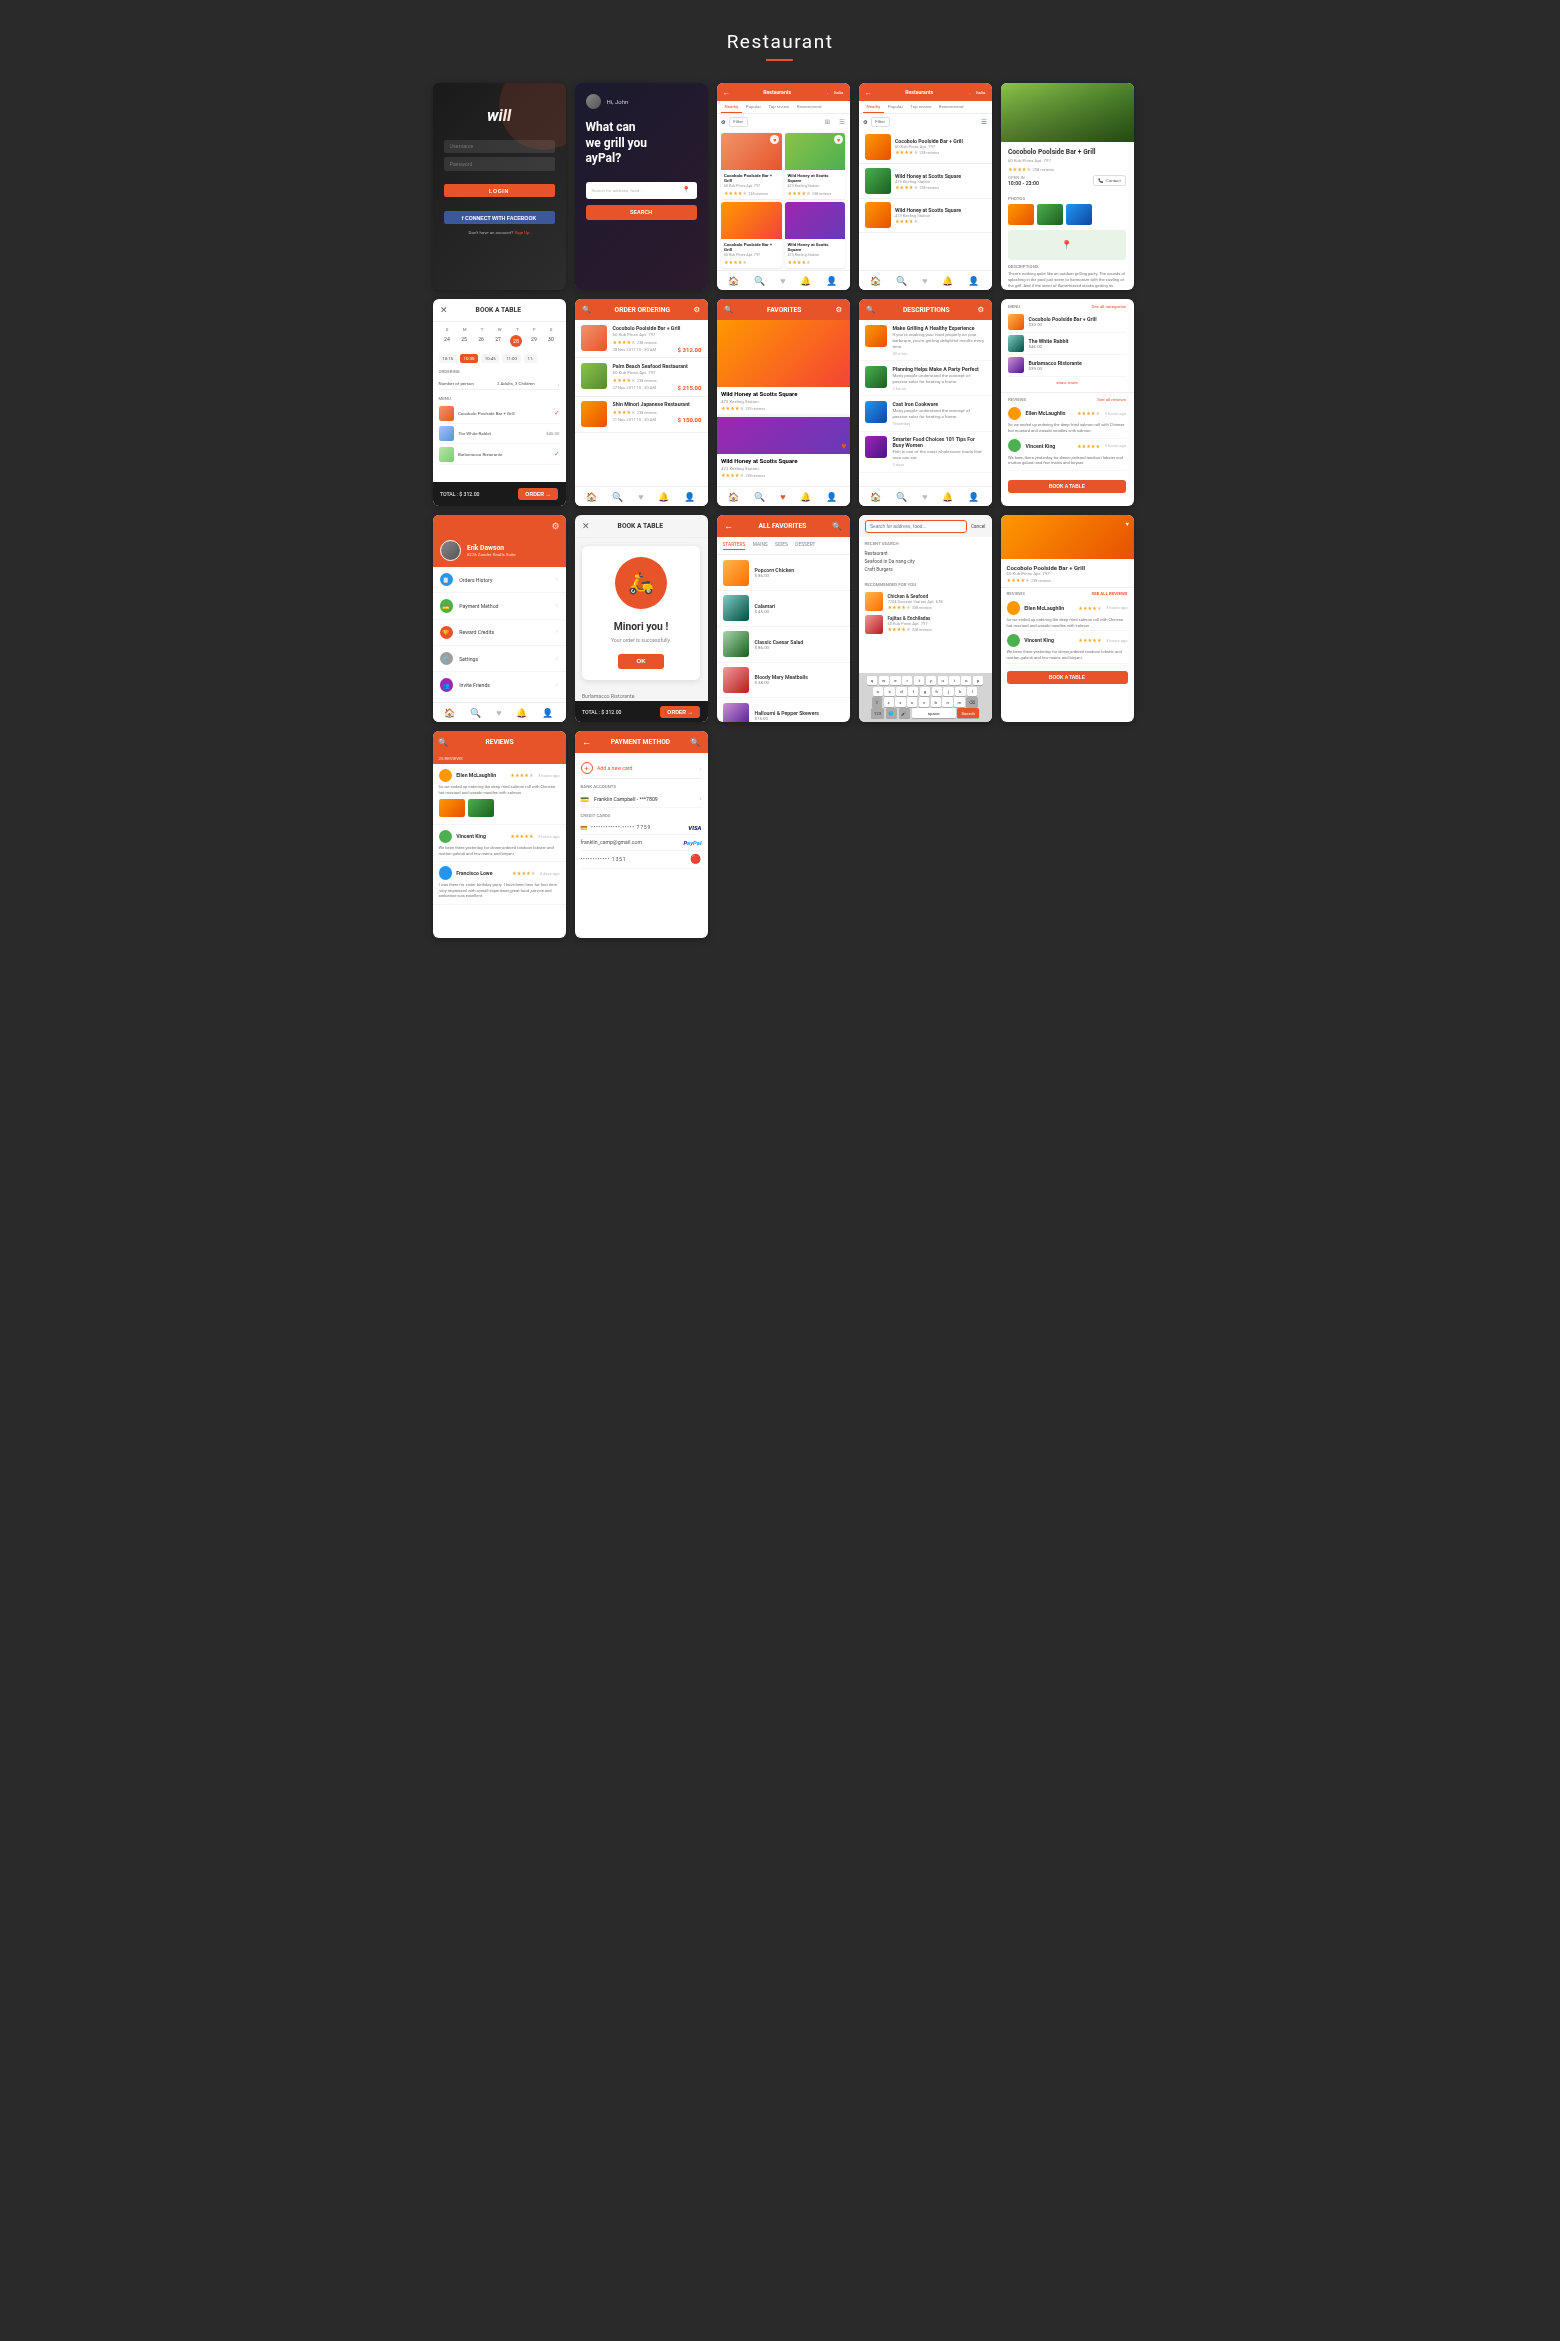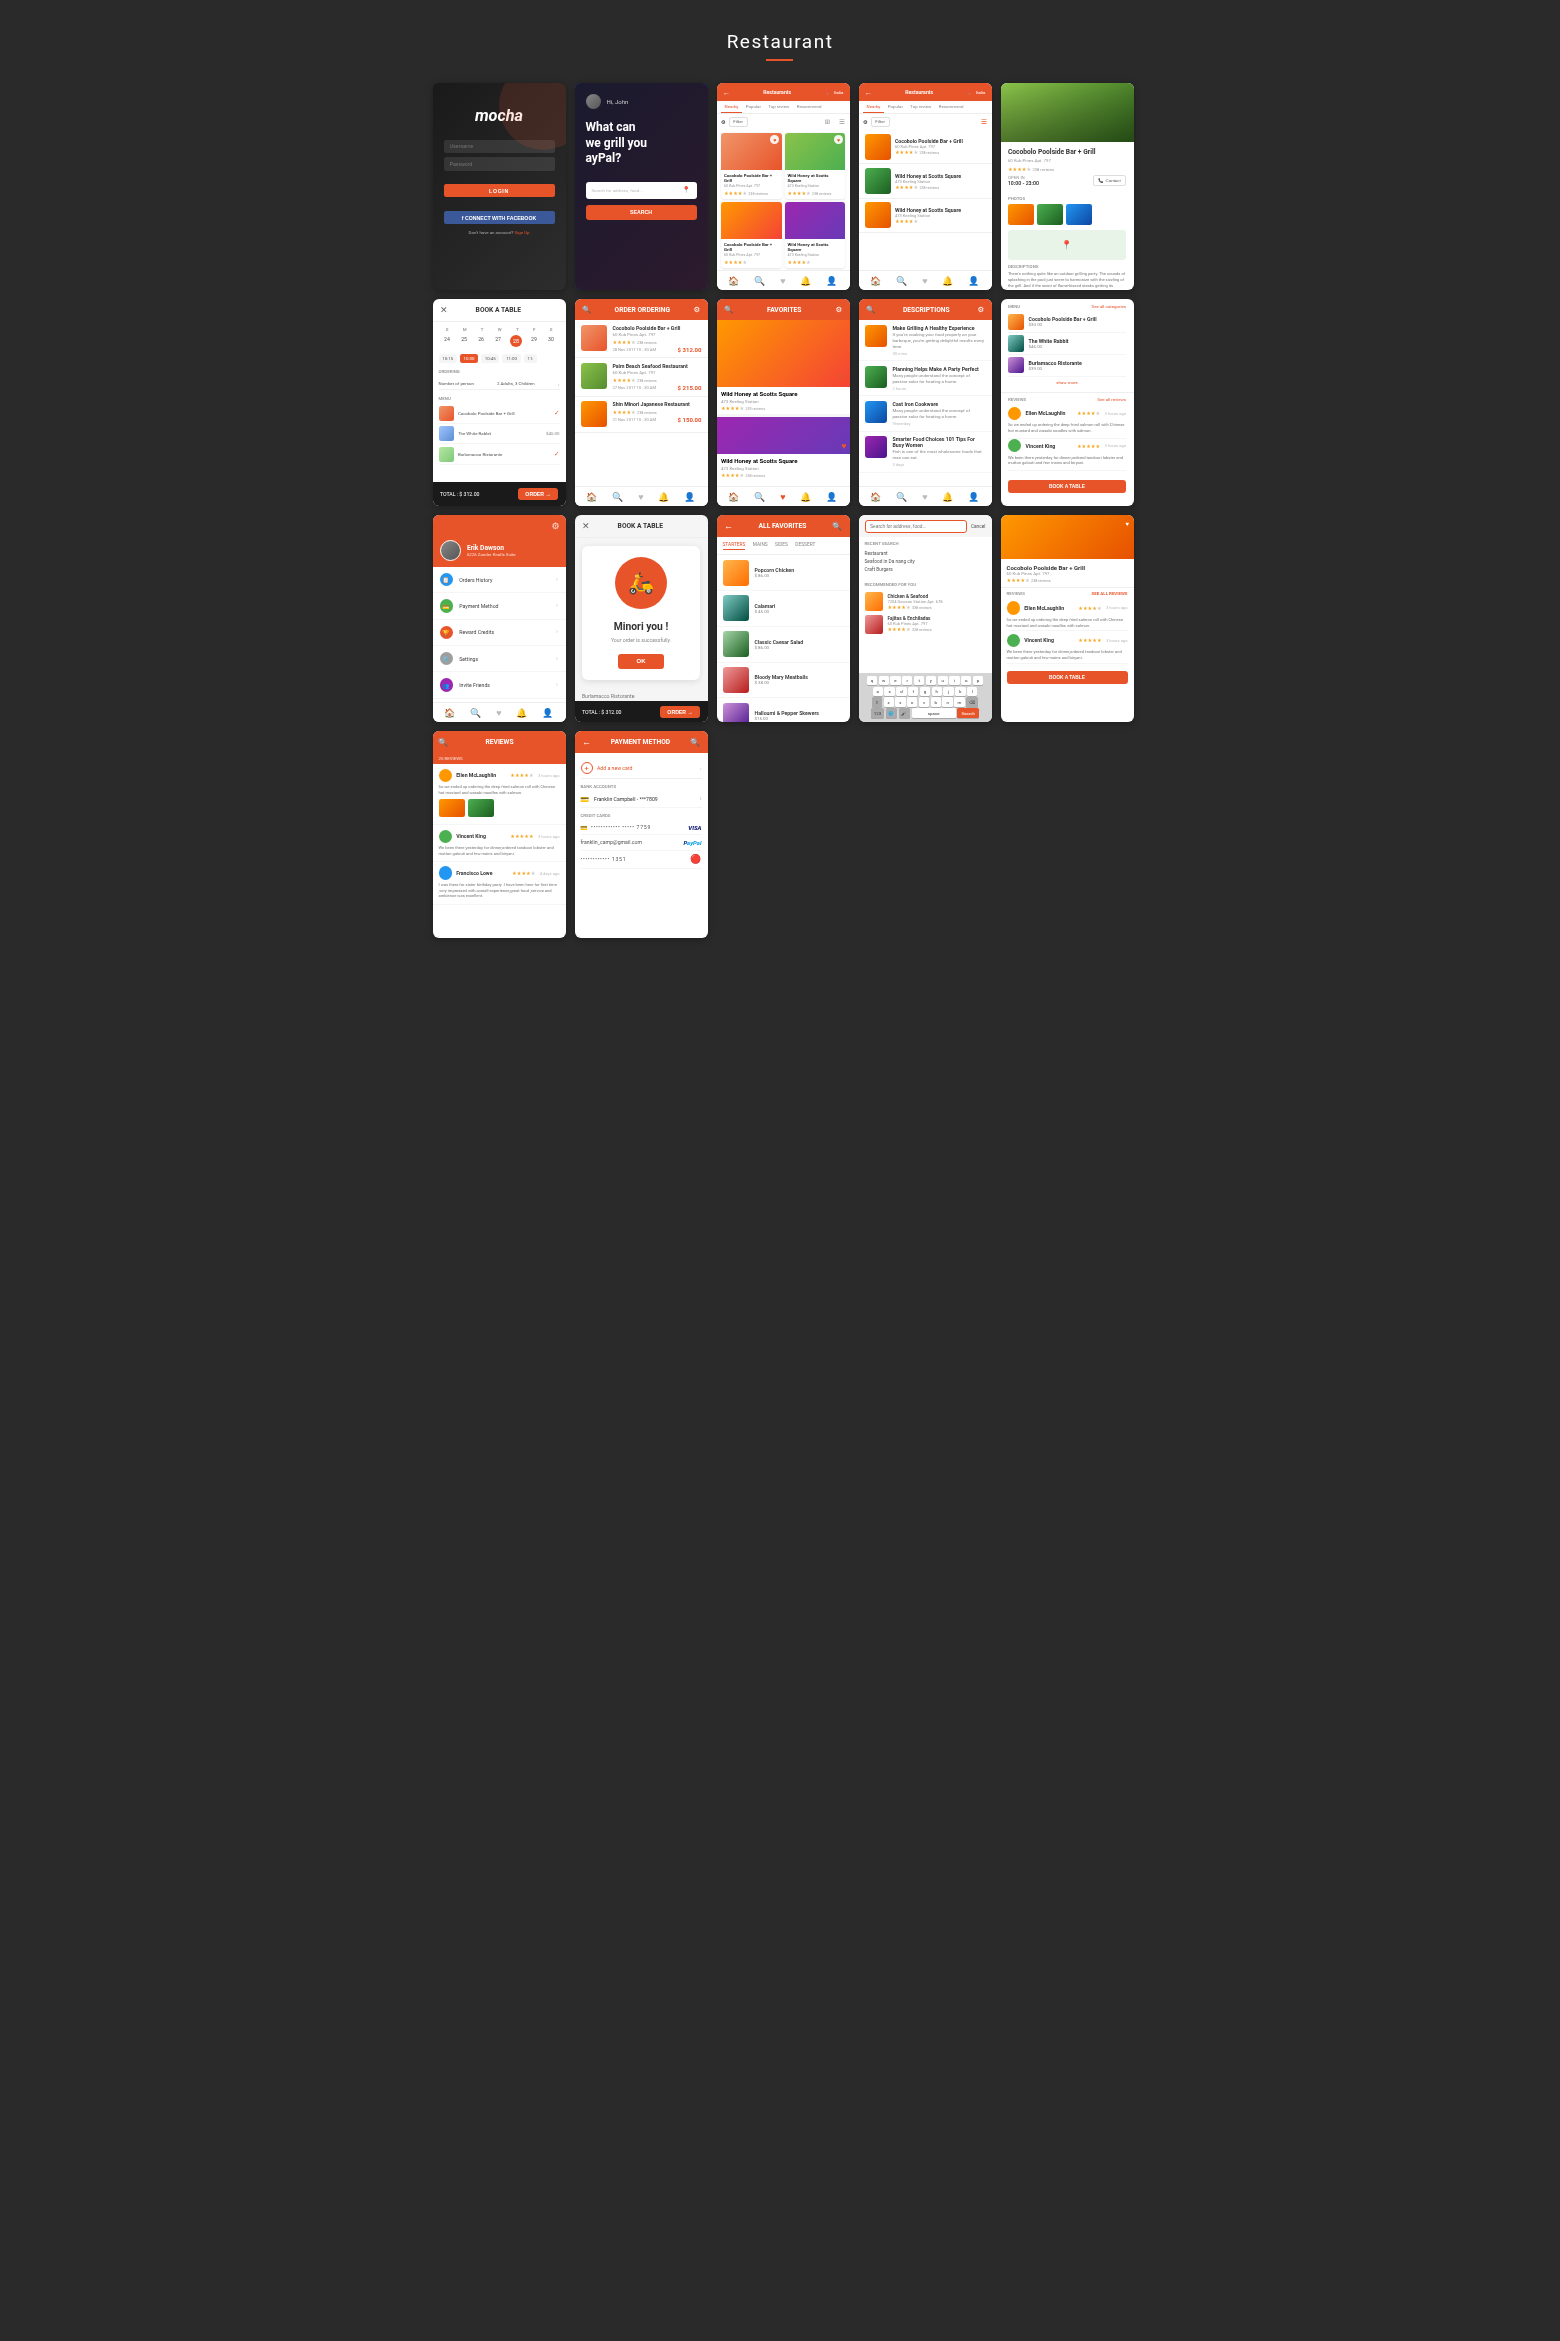--- a/index.html
+++ b/index.html
@@ -747,21 +747,21 @@
   <div style="text-align:center; margin-bottom:22px;">
     <h1 style="color:#fff; font-size:19px; font-weight:400; letter-spacing:1.5px;">Restaurant</h1>
     <div style="width:27px; height:2.2px; background:#e8542a; margin:6px auto 0;"></div>
   </div>
 </div>
 
 <div style="display:grid; grid-template-columns: repeat(5, 133px); gap:9px; max-width:695px;">
 
   <div class="screen screen-login" style="height:207px;">
     <div class="login-bg">
-      <div class="mocha-logo">mocha</div>
+      <div class="mocha-logo">will</div>
       <div style="width:100%; margin-bottom:9px;">
         <input class="login-input" type="text" placeholder="Username" style="">
         <input class="login-input" type="password" placeholder="Password" style="">
       </div>
       <button class="login-btn">LOGIN</button>
       <div style="height:7.4px;"></div>
       <button class="fb-btn">
         <span>f </span>
         <span>CONNECT WITH FACEBOOK</span>
       </button>

